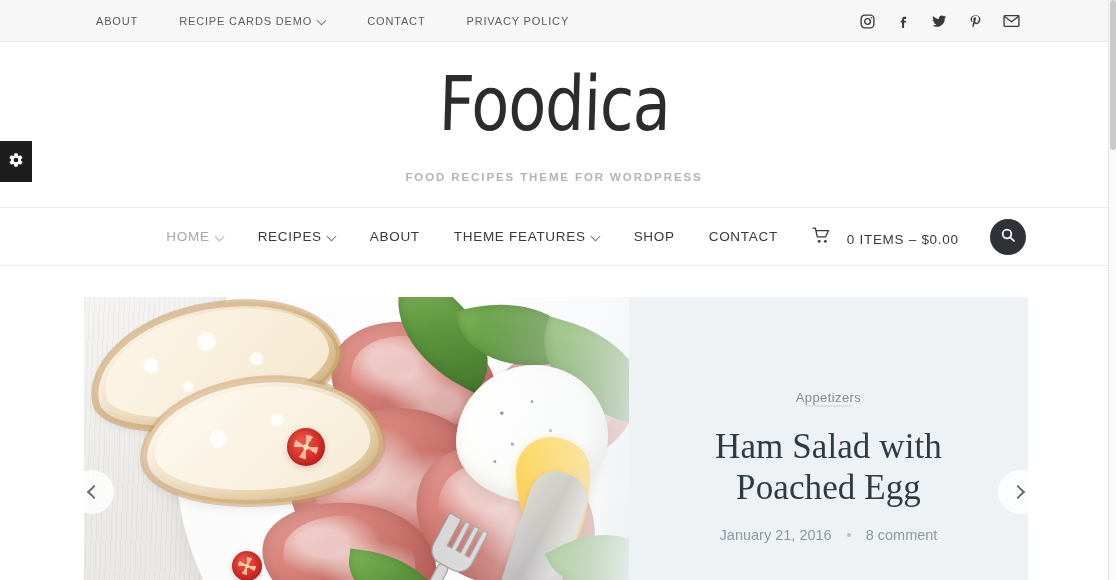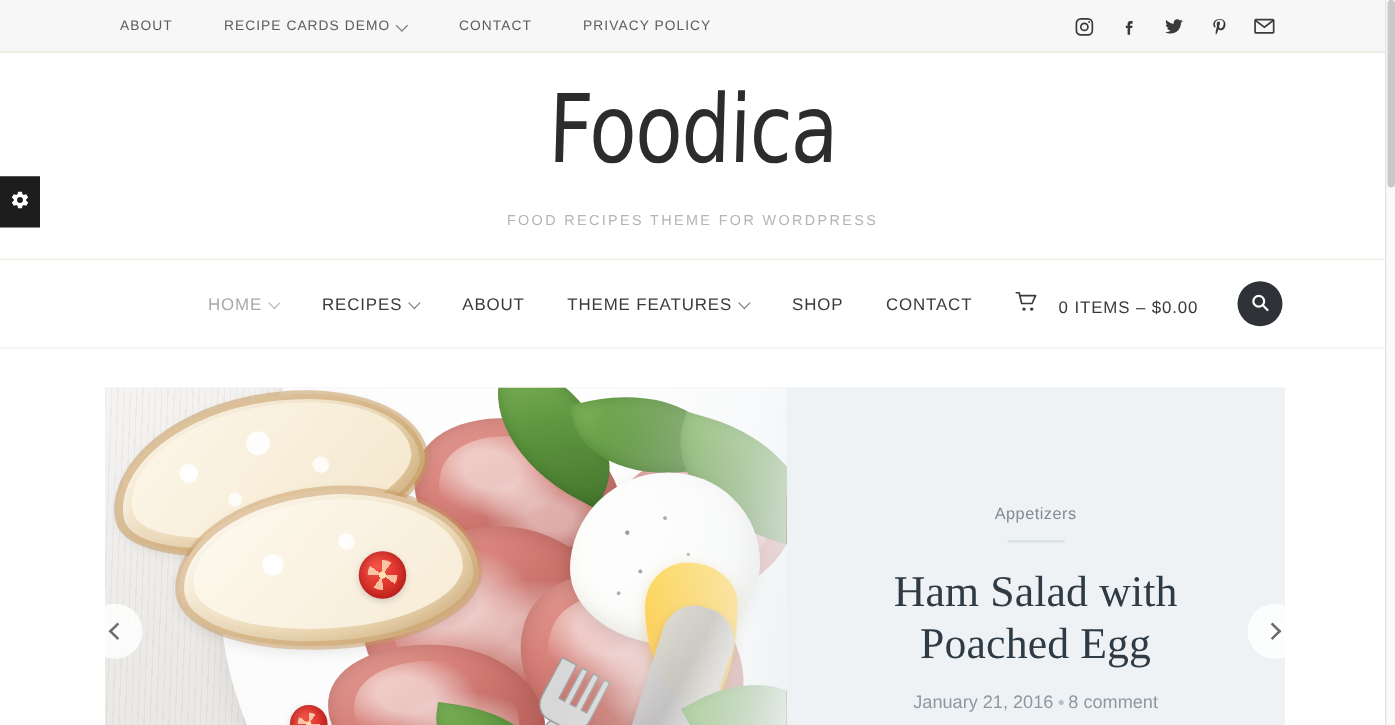--- a/index.html
+++ b/index.html
@@ -117,27 +117,28 @@
     transform-origin: center;
     margin-bottom: 22px;
   }
 
   .tagline {
     font-size: 11.5px;
     letter-spacing: 1.9px;
     color: #b4b4b4;
     text-transform: uppercase;
     margin-top: 14px;
+    font-weight: bold;
   }
 
   
   .mainnav-wrap {
     border-top: 1px solid #ededed;
     border-bottom: 1px solid #ededed;
-    height: 72px;
+    height: 59px;
     position: relative;
     display: flex;
     align-items: center;
     justify-content: center;
     background: #fff;
   }
 
   .mainnav {
     display: flex;
     align-items: center;
@@ -412,21 +413,20 @@
     align-items: center;
     justify-content: flex-start;
     padding-top: 93px;
     text-align: center;
   }
 
   .slide-category {
     font-size: 13px;
     color: #7f8c95;
     letter-spacing: 0.4px;
-    margin-bottom: 14px;
   }
 
   .slide-divider {
     width: 46px;
     height: 2px;
     background: #dbe2e6;
     margin-bottom: 20px;
   }
 
   .slide-title {
@@ -438,21 +438,21 @@
     letter-spacing: 0.1px;
     max-width: 330px;
     margin-bottom: 18px;
   }
 
   .slide-meta {
     font-size: 14.5px;
     color: #8d989f;
     display: flex;
     align-items: center;
-    gap: 4px;
+    gap: 15px;
   }
   .slide-meta .dot {
     width: 4px; height: 4px; border-radius: 50%;
     background: #b6c0c6;
     display: inline-block;
   }
 
   
   .arrow {
     position: absolute;

